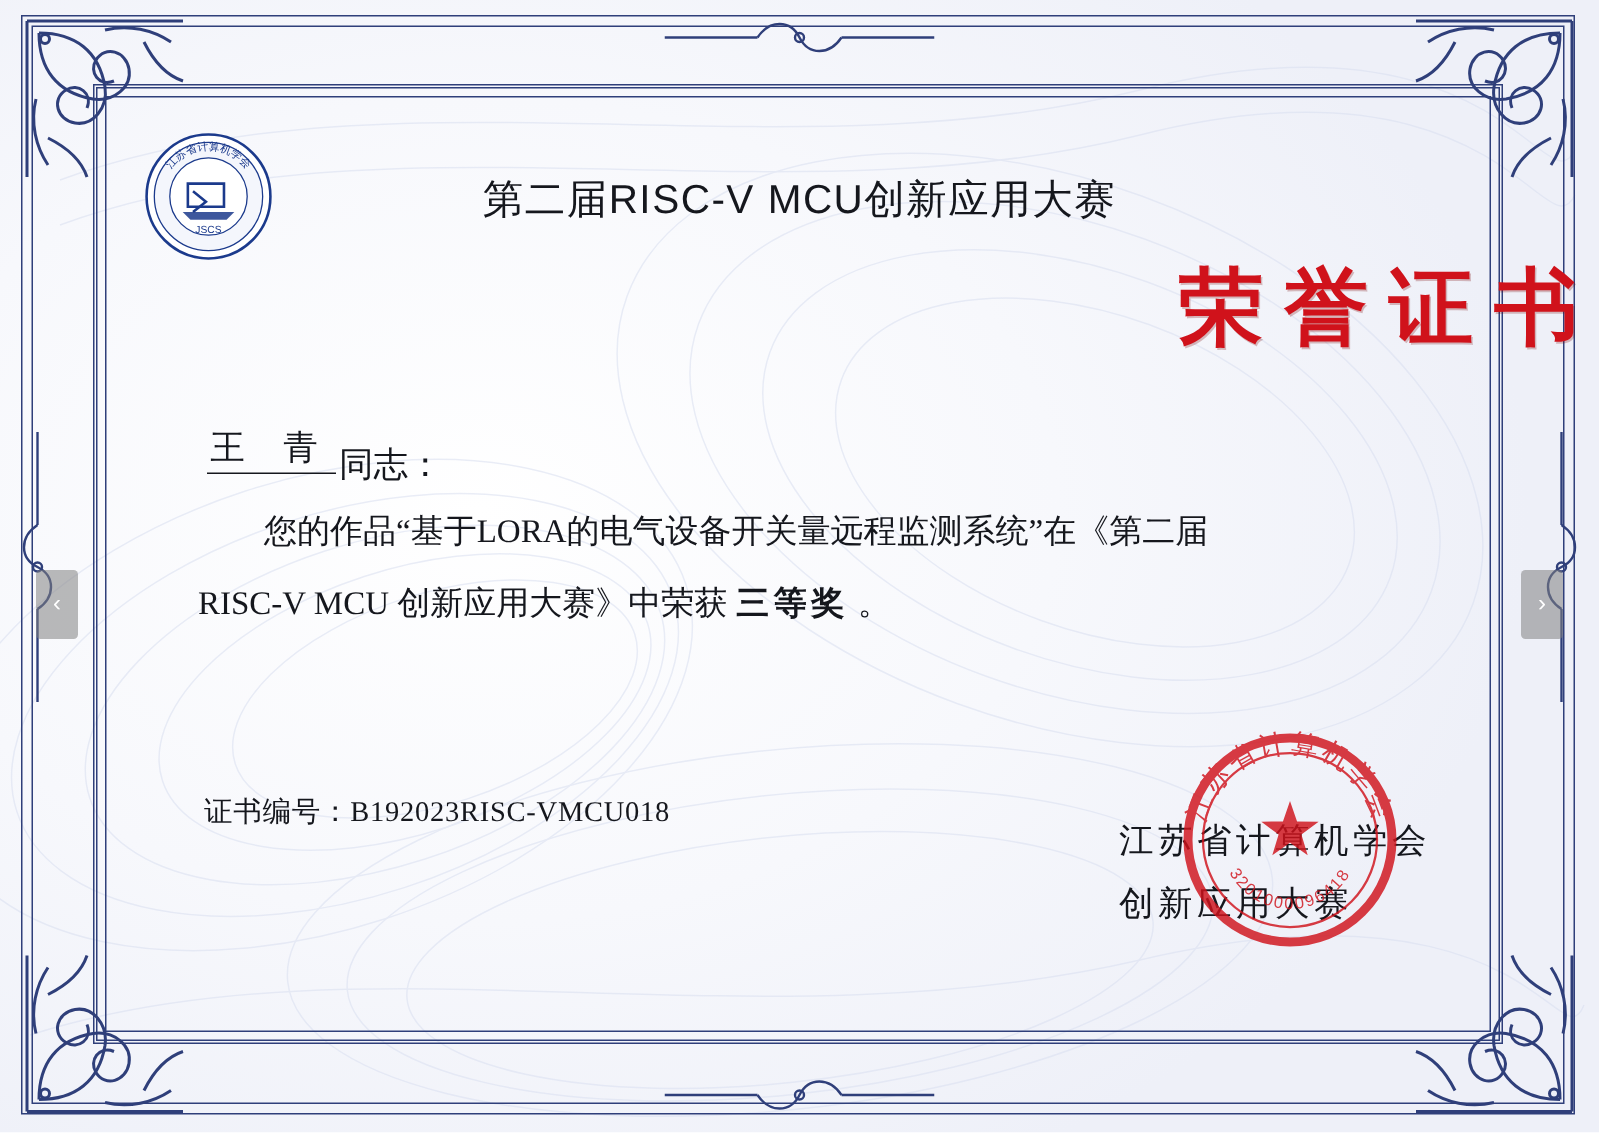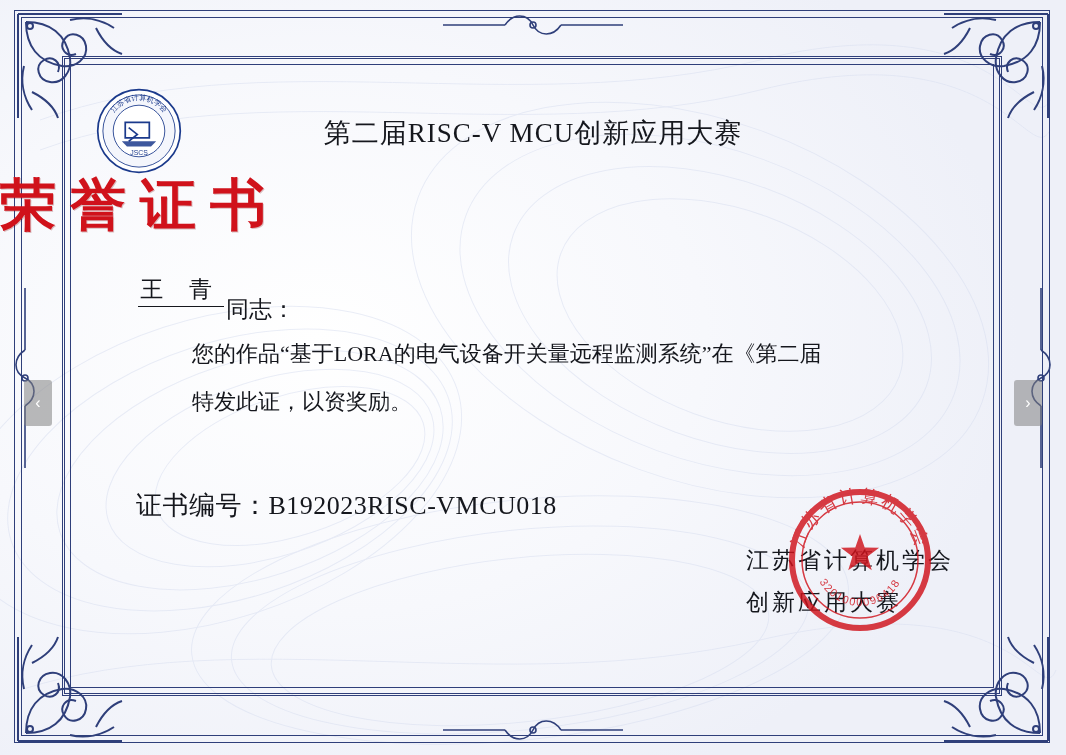--- a/index.html
+++ b/index.html
@@ -102,82 +102,82 @@
 
   
   .title {
     position: absolute;
     left: 0; right: 0;
     top: 115px;
     text-align: center;
     font-size: 27px;
     letter-spacing: 1px;
     color: #15171d;
-    font-family: Liberation Serif, serif;
+    font-family: Liberation Sans, sans-serif;
   }
   .honor {
     position: absolute;
     left: 0; right: 0;
     top: 168px;
-    text-align: left;
+    text-align: right;
     font-size: 56px;
     font-weight: bold;
     letter-spacing: 14px;
     color: #d0121b;
     font-family: "Liberation Serif", serif;
     text-shadow: 1px 1px 0 rgba(120,0,0,0.25);
   }
 
   .salutation {
     position: absolute;
     left: 138px;
     top: 274px;
     font-size: 23px;
     color: #15171d;
     display: flex;
-    align-items: flex-start;
+    align-items: center;
   }
   .salutation .name {
     display: inline-block;
     min-width: 86px;
     text-align: center;
     letter-spacing: 10px;
     border-bottom: 1.5px solid #15171d;
     padding-bottom: 1px;
     font-weight: 500;
   }
   .salutation .suffix {
     margin-left: 2px;
     margin-top: 20px;
   }
 
   .body-text {
     position: absolute;
-    left: 148px;
+    left: 132px;
     top: 330px;
     width: 800px;
     font-size: 22px;
     line-height: 48px;
     color: #15171d;
     text-align: justify;
   }
   .body-text .indent { display: inline-block; width: 44px; }
   .award {
     font-weight: bold;
     letter-spacing: 3px;
     padding: 0 6px;
   }
 
   .line2 { margin-top: 0; }
 
   .cert-no {
     position: absolute;
     left: 136px;
-    top: 488px;
-    font-size: 26px;
+    top: 528px;
+    font-size: 19px;
     color: #15171d;
     letter-spacing: 0.5px;
   }
 
   .signature {
     position: absolute;
     right: 112px;
     top: 540px;
     text-align: left;
     font-size: 23px;
@@ -367,22 +367,22 @@
 
     <div class="salutation">
       <span class="name">王 青</span>
       <span class="suffix">同志：</span>
     </div>
 
     <div class="body-text">
       <div>
         <span class="indent"></span><span>您的作品“基于LORA的电气设备开关量远程监测系统”在《第二届</span>
       </div>
-      <div>
-        <span class="indent"></span><span>特发此证，以资奖励。</span>
+      <div class="line2">
+        <span>RISC-V MCU 创新应用大赛》中荣获</span><span class="award">三等奖</span><span>。</span>
       </div>
     </div>
 
     <div class="cert-no">
       <span>证书编号：</span><span>B192023RISC-VMCU018</span>
     </div>
 
     <div class="signature">
       <div>江苏省计算机学会</div>
       <div>创新应用大赛</div>

